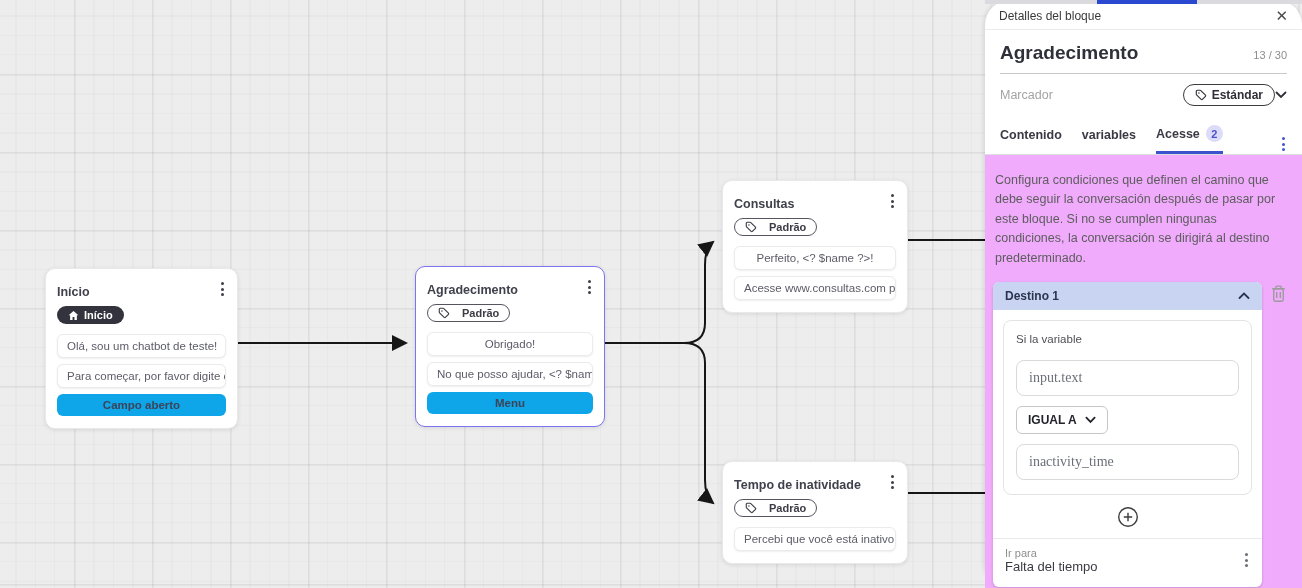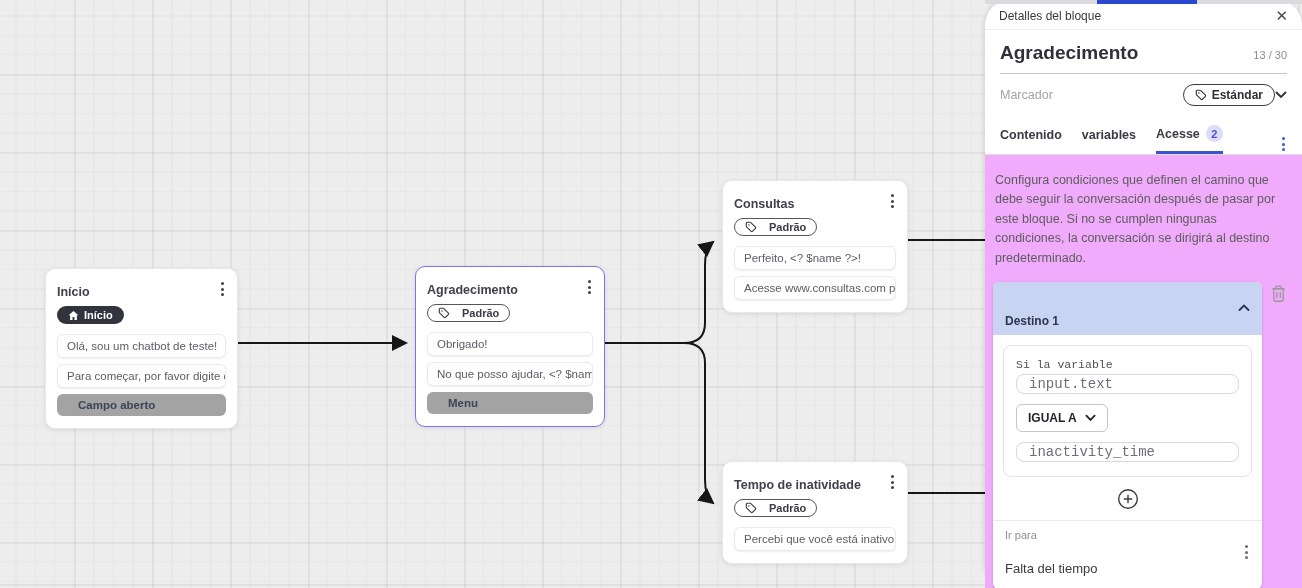--- a/index.html
+++ b/index.html
@@ -20,25 +20,25 @@
   .node{position:absolute;background:#fff;border:1px solid #e9e9ec;border-radius:10px;
     box-shadow:0 1px 4px rgba(0,0,0,0.10);padding:10px 11px 12px;box-sizing:border-box;cursor:grab;}
   .node.selected{border:1.5px solid #7b74f0;}
   .node-head{display:flex;justify-content:space-between;align-items:flex-end;}
   .node-title{font-size:12.5px;font-weight:700;color:#41414d;}
   .badge-dark{display:inline-flex;align-items:center;gap:5px;background:#33333d;color:#fff;
     border-radius:12px;padding:3px 11px;font-size:11px;font-weight:700;margin-top:7px;}
   .badge-outline{display:inline-flex;align-items:center;gap:12px;border:1px solid #55555f;
     color:#3c3c46;border-radius:12px;padding:2px 10px;font-size:11px;font-weight:700;
     margin-top:7px;background:#fff;}
-  .node-rows{margin-top:9px;display:flex;flex-direction:column;gap:6px;}
+  .node-rows{margin-top:9px;display:flex;flex-direction:column;gap:6px;text-align:center;}
   .row-msg{background:#fff;border:1px solid #ebebee;box-shadow:0 1px 2px rgba(0,0,0,0.07);
     border-radius:6px;padding:5px 9px;font-size:11.5px;color:#5c5c68;
     white-space:nowrap;overflow:hidden;cursor:pointer;}
-  .row-action{background:#a3a3a3;border-radius:6px;padding:5px 21px;font-size:11.5px;
+  .row-action{background:#0ea5e9;border-radius:6px;padding:5px 21px;font-size:11.5px;
     font-weight:700;color:#3c4458;white-space:nowrap;overflow:hidden;cursor:pointer;}
 
   .kebab{display:inline-flex;flex-direction:column;gap:2.5px;padding:3px 2px;cursor:pointer;}
   .kebab i{width:3px;height:3px;border-radius:50%;background:#3e3e48;display:block;}
   .kebab.blue i{background:#4353cf;}
   .kebab.gray i{background:#6e6e76;}
 
   
   .panel{position:absolute;left:985px;top:0;width:317px;height:588px;background:#fff;
     box-shadow:-1px 0 5px rgba(0,0,0,0.12);display:flex;flex-direction:column;box-sizing:border-box;border-radius:25px;}
@@ -66,33 +66,33 @@
   .p-tab.active{border-bottom-color:#3b53cc;}
   .tab-badge{width:17px;height:17px;border-radius:50%;background:#dddcf8;color:#4b50cc;
     font-size:11px;font-weight:700;display:flex;align-items:center;justify-content:center;}
   .p-tabs .kebab{margin-left:auto;}
   .p-content{flex:1;background:#f0abfc;padding:0 12px 0 8px;overflow:hidden;}
   .p-desc{font-size:12.5px;line-height:1.55;color:#5d5d5d;margin:16px 2px 14px;padding-right:10px;}
   .dest-row{display:flex;gap:8px;align-items:flex-start;}
   .dest-card{flex:1;background:#fff;border-radius:6px;box-shadow:0 1px 3px rgba(0,0,0,0.18);overflow:hidden;}
   .dest-head{background:#c8d4f2;padding:7px 12px;display:flex;justify-content:space-between;
     align-items:center;cursor:pointer;}
-  .dest-head-title{font-size:12px;font-weight:700;color:#2c3550;margin-top:25px;}
+  .dest-head-title{font-size:12px;font-weight:700;color:#2c3550;}
   .dest-body{padding:10px 10px 0;}
   .cond-card{border:1px solid #e3e3e3;border-radius:8px;padding:12px 12px 14px;background:#fff;}
-  .cond-label{font-size:11.5px;color:#4e4e55;margin-bottom:3px;font-family:Liberation Mono, monospace;}
+  .cond-label{font-size:11.5px;color:#4e4e55;margin-bottom:15px;}
   .cond-input{width:100%;box-sizing:border-box;border:1px solid #d9d9d9;border-radius:8px;
-    padding:1px 12px;font-size:14px;color:#6b6f78;background:#fff;outline:none;font-family:Liberation Mono, monospace;}
+    padding:9px 12px;font-size:14px;color:#6b6f78;background:#fff;outline:none;font-family:Liberation Serif, serif;}
   .op-btn{display:inline-flex;align-items:center;gap:8px;border:1px solid #c6c6c6;border-radius:6px;
     padding:6px 11px;font-size:12px;font-weight:700;color:#23232b;margin:10px 0;background:#fff;cursor:pointer;}
   .plus-row{display:flex;justify-content:center;padding:11px 0 10px;}
   .plus-btn{cursor:pointer;display:inline-flex;}
   .dest-divider{height:1px;background:#e9e9e9;}
   .goto{display:flex;justify-content:space-between;align-items:center;padding:8px 12px 13px;}
-  .goto-label{font-size:11px;color:#8f8f8f;margin-bottom:20px;}
+  .goto-label{font-size:11px;color:#8f8f8f;margin-bottom:0;}
   .goto-value{font-size:13px;color:#3a3a42;}
   .trash-col{width:20px;padding-top:2px;flex:none;cursor:pointer;}
 </style>
 </head>
 <body>
 
 <div class="stage">
 
   <div class="canvas"></div>
 

